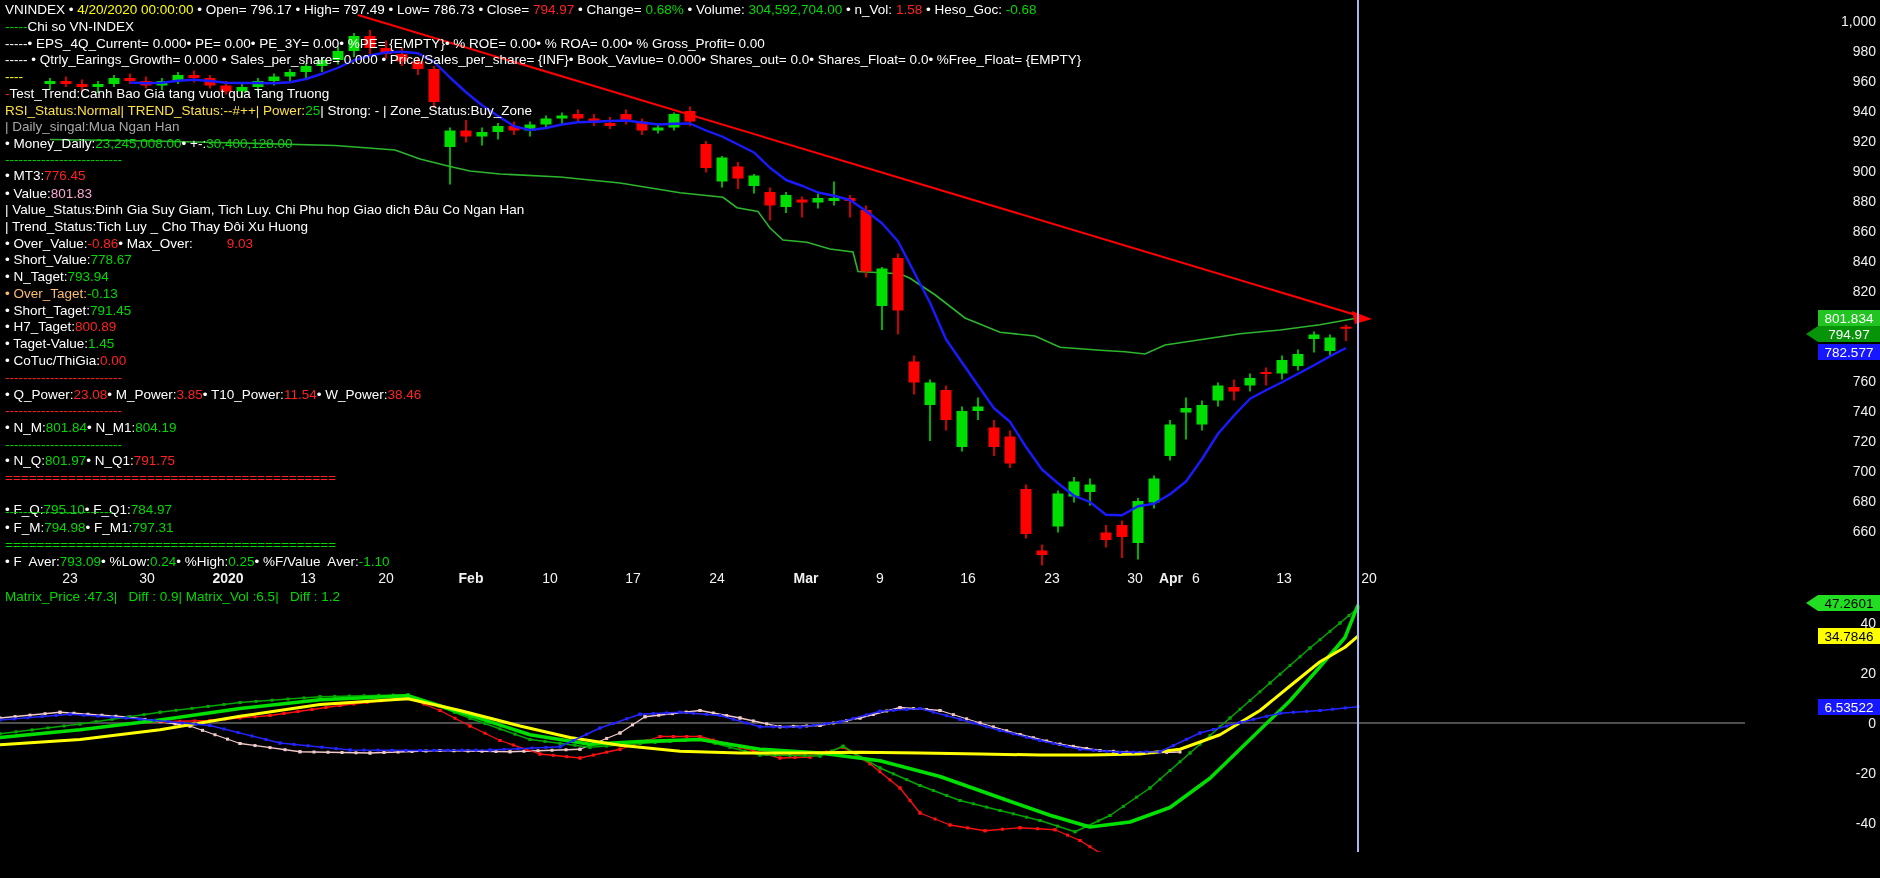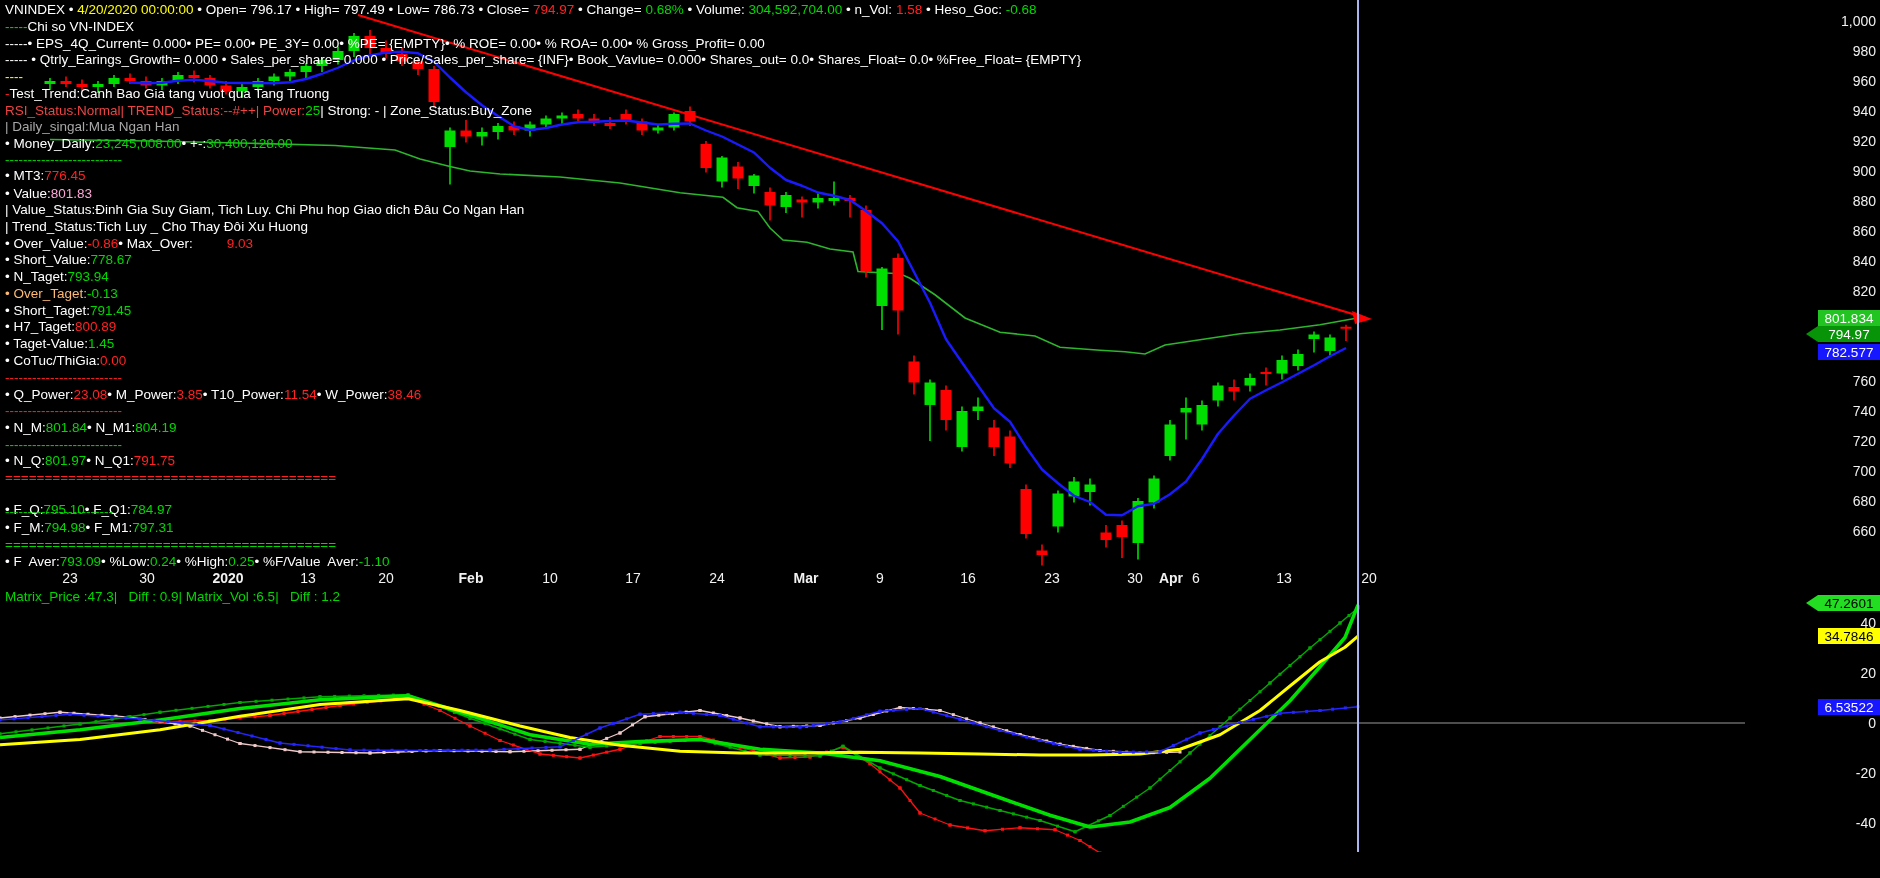--- a/index.html
+++ b/index.html
@@ -727,21 +727,21 @@
         </g>
       </svg>
   </div>
   <div id="overlay">
       <div class="iline" style="top: 2px;"><span style="color: rgb(255, 255, 255);">VNINDEX </span><span style="color: rgb(255, 255, 255);">• </span><span style="color: rgb(255, 255, 0);">4/20/2020 00:00:00</span><span style="color: rgb(255, 255, 255);"> • Open= 796.17 • High= 797.49 • Low= 786.73 • Close= </span><span style="color: rgb(255, 34, 34);">794.97</span><span style="color: rgb(255, 255, 255);"> • Change= </span><span style="color: rgb(0, 216, 0);">0.68%</span><span style="color: rgb(255, 255, 255);"> • Volume: </span><span style="color: rgb(0, 216, 0);">304,592,704.00</span><span style="color: rgb(255, 255, 255);"> • n_Vol: </span><span style="color: rgb(255, 34, 34);">1.58</span><span style="color: rgb(255, 255, 255);"> • Heso_Goc: </span><span style="color: rgb(0, 216, 0);">-0.68</span></div>
       <div class="iline" style="top: 19px;"><span style="color: rgb(0, 216, 0);">-----</span><span style="color: rgb(255, 255, 255);">Chi so VN-INDEX</span></div>
       <div class="iline" style="top: 36px;"><span style="color: rgb(255, 255, 255);">-----• EPS_4Q_Current= 0.000• PE= 0.00• PE_3Y= 0.00• %PE= {EMPTY}• % ROE= 0.00• % ROA= 0.00• % Gross_Profit= 0.00</span></div>
       <div class="iline" style="top: 52px;"><span style="color: rgb(255, 255, 255);">----- • Qtrly_Earings_Growth= 0.000 • Sales_per_share= 0.000 • Price/Sales_per_share= {INF}• Book_Vavlue= 0.000• Shares_out= 0.0• Shares_Float= 0.0• %Free_Float= {EMPTY}</span></div>
       <div class="iline" style="top: 69px;"><span style="color: rgb(255, 255, 0);">----</span></div>
       <div class="iline" style="top: 86px;"><span style="color: rgb(255, 34, 34);">-</span><span style="color: rgb(255, 255, 255);">Test_Trend:Canh Bao Gia tang vuot qua Tang Truong</span></div>
-      <div class="iline" style="top: 103px;"><span style="color: #ef4444;">RSI_Status:Normal| TREND_Status:--#++| Power:</span><span style="color: rgb(0, 216, 0);">25</span><span style="color: rgb(255, 255, 255);">| Strong: - | Zone_Status:Buy_Zone</span></div>
+      <div class="iline" style="top: 103px;"><span style="color: #fde047;">RSI_Status:Normal| TREND_Status:--#++| Power:</span><span style="color: rgb(0, 216, 0);">25</span><span style="color: rgb(255, 255, 255);">| Strong: - | Zone_Status:Buy_Zone</span></div>
       <div class="iline" style="top: 119px;"><span style="color: rgb(168, 168, 168);">| Daily_singal:Mua Ngan Han</span></div>
       <div class="iline" style="top: 136px;"><span style="color: rgb(255, 255, 255);">• Money_Daily:</span><span style="color: rgb(0, 216, 0);">23,245,008.00</span><span style="color: rgb(255, 255, 255);">• +-:</span><span style="color: rgb(0, 216, 0);">30,400,128.00</span></div>
       <div class="iline" style="top: 152px;"><span style="color: rgb(0, 216, 0);">--------------------------</span></div>
       <div class="iline" style="top: 168px;"><span style="color: rgb(255, 255, 255);">• MT3:</span><span style="color: rgb(255, 34, 34);">776.45</span></div>
       <div class="iline" style="top: 186px;"><span style="color: rgb(255, 255, 255);">• Value:</span><span style="color: #f9a8d4;">801.83</span></div>
       <div class="iline" style="top: 202px;"><span style="color: rgb(255, 255, 255);">| Value_Status:Đinh Gia Suy Giam, Tich Luy. Chi Phu hop Giao dich Đâu Co Ngan Han</span></div>
       <div class="iline" style="top: 219px;"><span style="color: rgb(255, 255, 255);">| Trend_Status:Tich Luy _ Cho Thay Đôi Xu Huong</span></div>
       <div class="iline" style="top: 236px;"><span style="color: rgb(255, 255, 255);">• Over_Value:</span><span style="color: rgb(255, 34, 34);">-0.86</span><span style="color: rgb(255, 255, 255);">• Max_Over:</span><span style="color: rgb(255, 34, 34); margin-left: 34px;">9.03</span></div>
       <div class="iline" style="top: 252px;"><span style="color: rgb(255, 255, 255);">• Short_Value:</span><span style="color: rgb(0, 216, 0);">778.67</span></div>
       <div class="iline" style="top: 269px;"><span style="color: rgb(255, 255, 255);">• N_Taget:</span><span style="color: rgb(0, 216, 0);">793.94</span></div>

